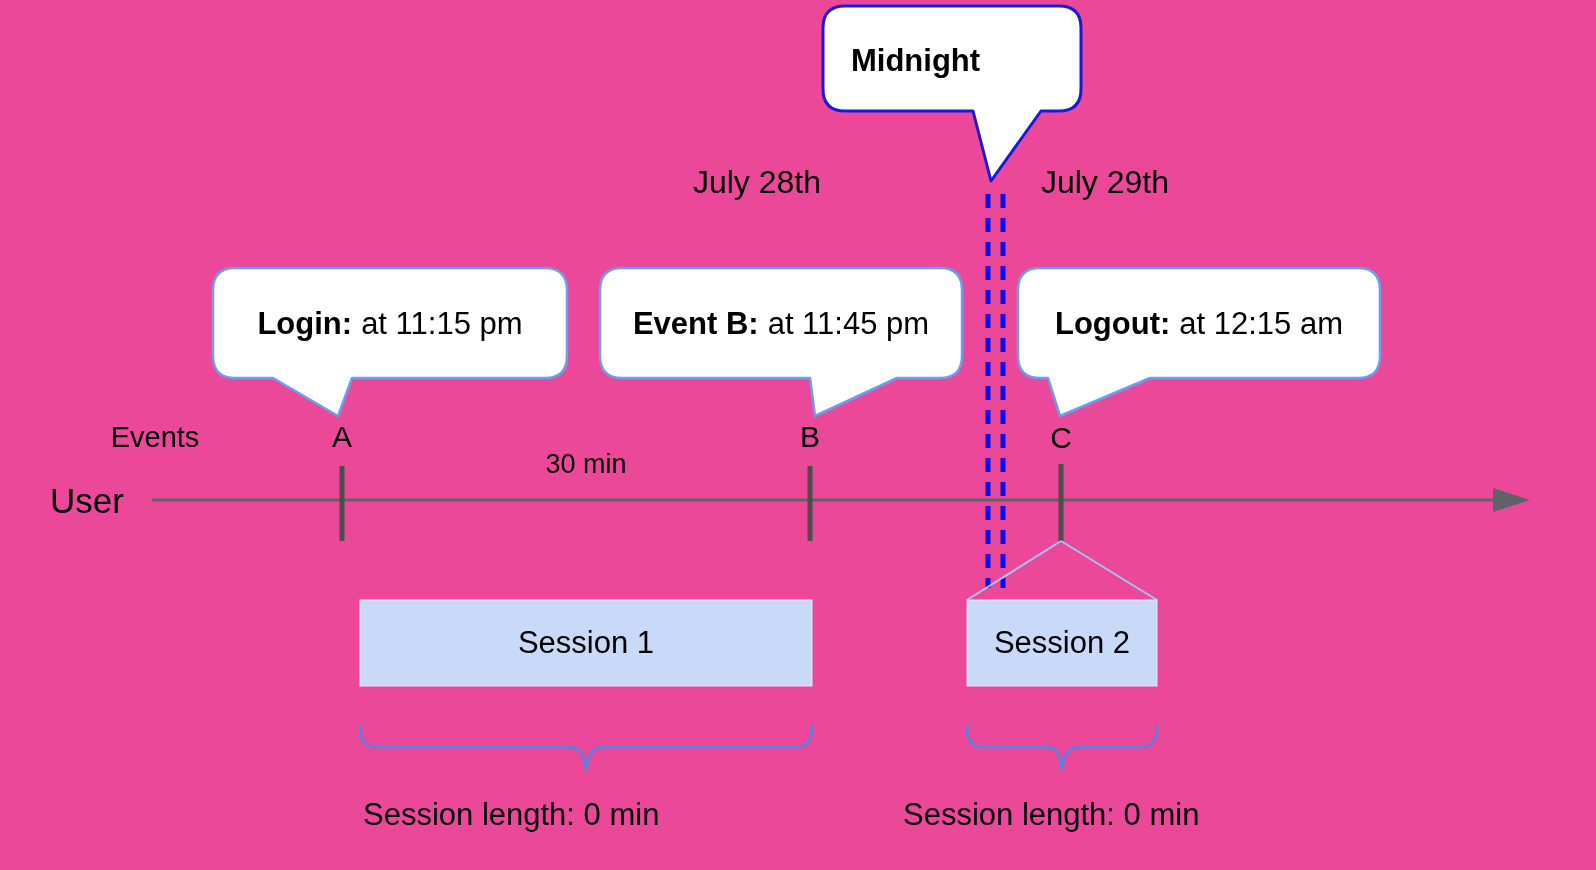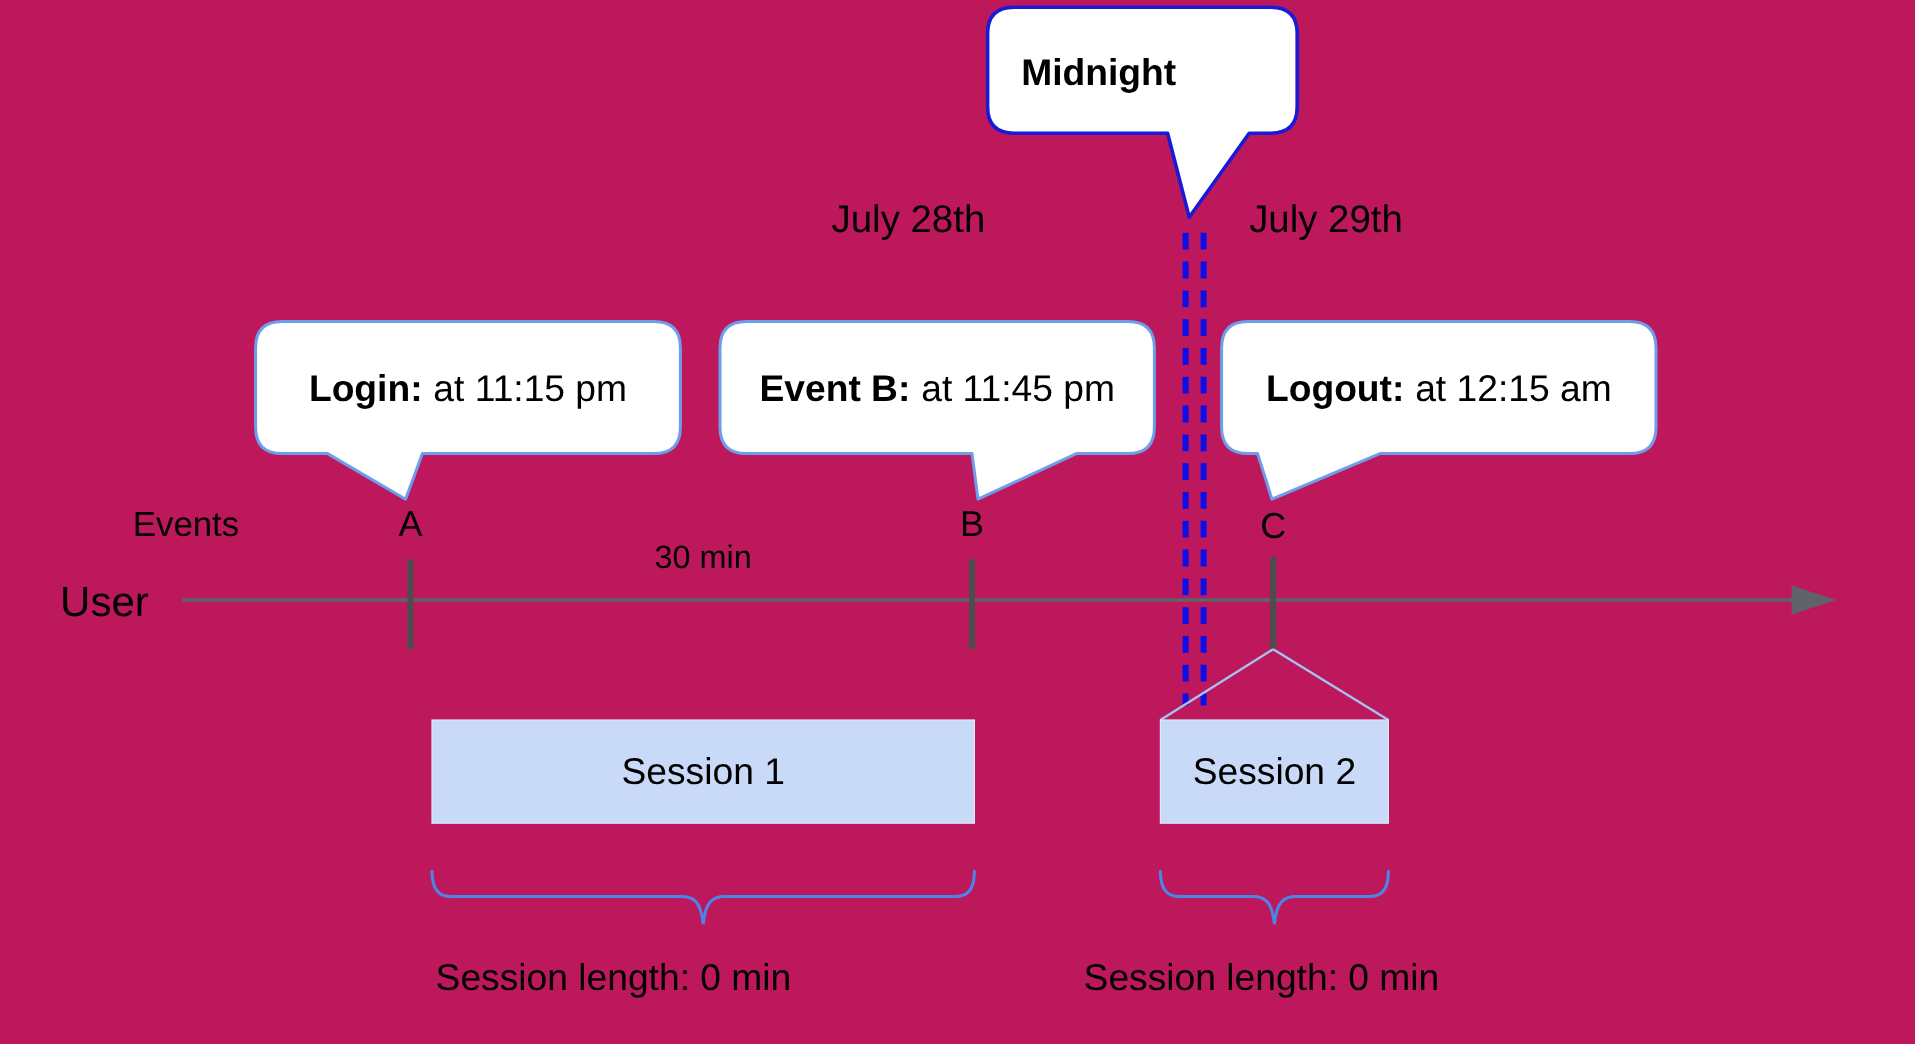--- a/index.html
+++ b/index.html
@@ -5,21 +5,21 @@
   html, body {
     margin: 0;
     padding: 0;
     background: #ffffff;
     font-family: "Liberation Sans", sans-serif;
   }
   .canvas {
     position: relative;
     width: 1596px;
     height: 870px;
-    background: #be185d;
+    background: #ec4899;
     overflow: hidden;
   }
   svg text {
     font-family: "Liberation Sans", sans-serif;
     fill: #000000;
   }
   .t-bubble   { font-size: 31px; }
   .t-bold     { font-weight: bold; }
   .t-mark     { font-size: 30px; }
   .t-events   { font-size: 29px; }

